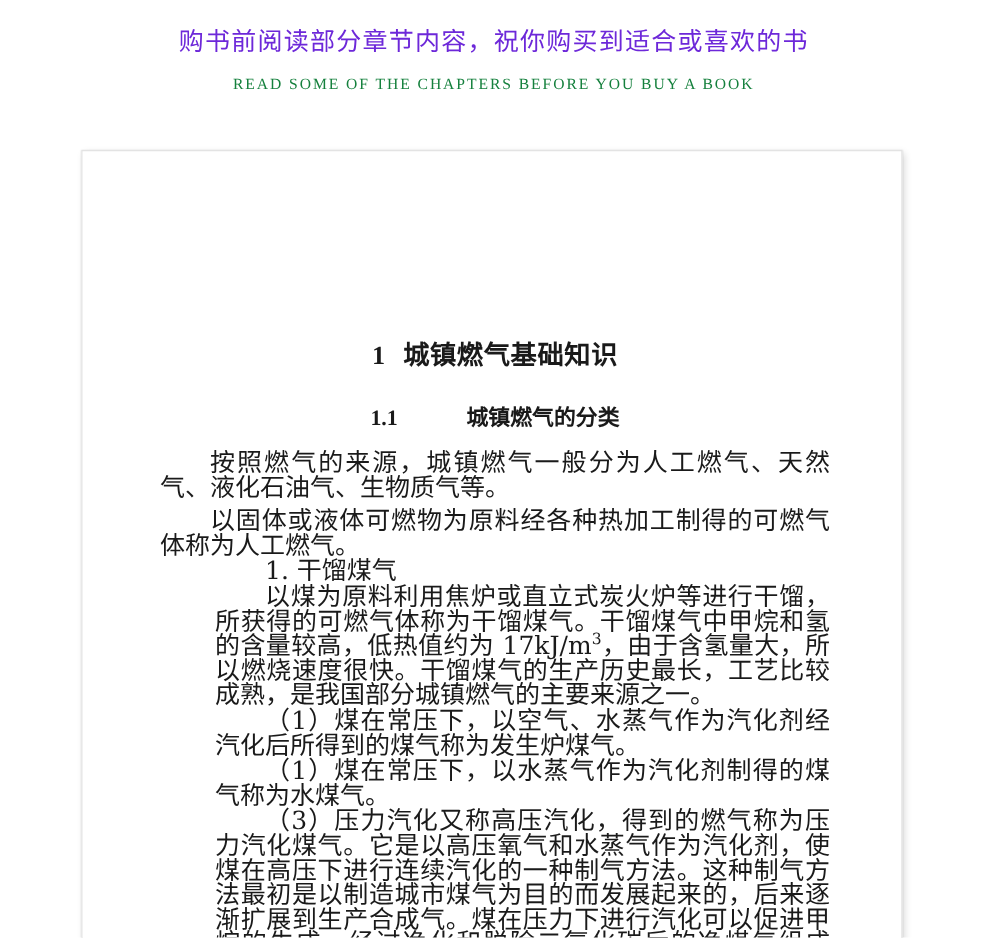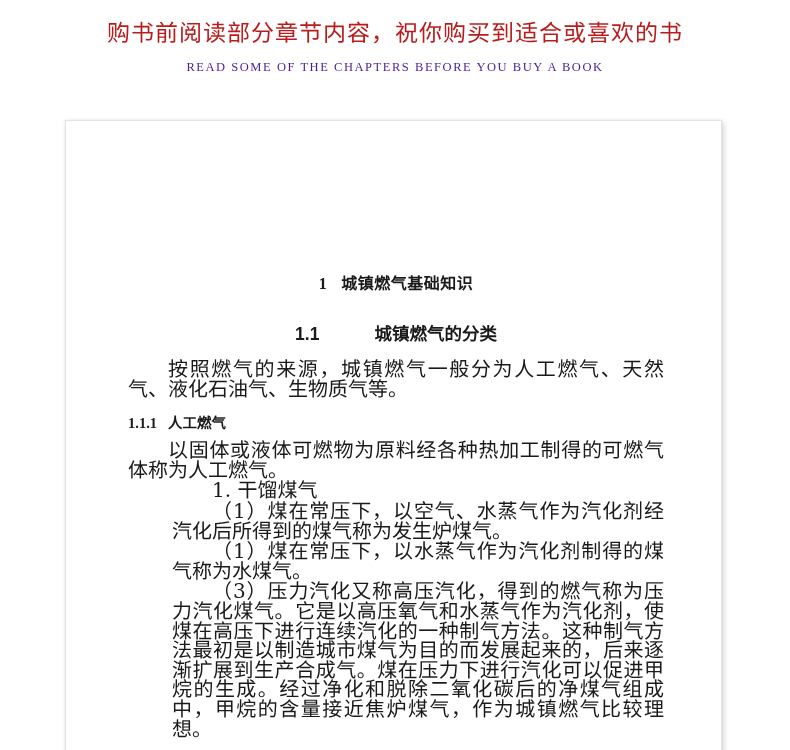--- a/index.html
+++ b/index.html
@@ -19,34 +19,34 @@
 
   
   .banner {
     width: 790px;
     padding-top: 14px;
     text-align: center;
     background: #ffffff;
   }
   .banner-title {
     font-family: "DejaVu Sans", "Liberation Sans", sans-serif;
-    font-size: 23px;
+    font-size: 20px;
     line-height: 38px;
-    color: #b91c1c;
+    color: #6d28d9;
     font-weight: 400;
     letter-spacing: 1px;
     white-space: nowrap;
   }
   .banner-subtitle {
     margin-top: 7px;
     font-family: "Liberation Serif", "DejaVu Serif", serif;
     font-size: 12.5px;
     line-height: 16px;
     letter-spacing: 1.55px;
-    color: #4c1d95;
+    color: #15803d;
     white-space: nowrap;
   }
 
   
   .page-sheet {
     position: absolute;
     left: 65px;
     top: 120px;
     width: 657px;
     height: 640px;
@@ -60,21 +60,21 @@
     position: absolute;
     left: 62px;
     top: 0;
     width: 536px;
   }
 
   
   .chapter-title {
     margin: 0;
     padding-top: 148px;
-    font-size: 16px;
+    font-size: 21px;
     line-height: 30px;
     font-weight: bold;
     text-align: center;
     letter-spacing: 0.5px;
   }
   .chapter-title .num {
     font-family: "Liberation Serif", "DejaVu Serif", serif;
     margin-right: 14px;
   }
   .chapter-title .txt {
@@ -83,21 +83,21 @@
 
   .section-title {
     margin: 0;
     padding-top: 22px;
     font-size: 17.5px;
     line-height: 26px;
     font-weight: bold;
     text-align: center;
   }
   .section-title .num {
-    font-family: Liberation Sans, sans-serif;
+    font-family: Liberation Serif, serif;
     margin-right: 12px;
   }
   .section-title .txt {
     font-family: "DejaVu Sans", "Liberation Sans", sans-serif;
     margin-left: 43px;
   }
 
   .subsection-title {
     margin: 0;
     padding-top: 13px;
@@ -148,28 +148,26 @@
     <h1 class="chapter-title">
       <span class="num">1</span><span class="txt">城镇燃气基础知识</span>
     </h1>
 
     <h2 class="section-title">
       <span class="num">1.1</span><span class="txt">城镇燃气的分类</span>
     </h2>
 
     <p class="body-text indent2 lead">按照燃气的来源，城镇燃气一般分为人工燃气、天然气、液化石油气、生物质气等。</p>
 
-    <h3 class="subsection-title">
-      <span class="num">1.1.1</span><span class="txt">人工燃气</span>
-    </h3>
 
     <p class="body-text indent2 after-head">以固体或液体可燃物为原料经各种热加工制得的可燃气体称为人工燃气。</p>
 
     <p class="body-text indent2 tight">1. 干馏煤气</p>
 
+    <p class="body-text indent2 tight"><span>以煤为原料利用焦炉或直立式炭火炉等进行干馏，所获得的可燃气体称为干馏煤气。干馏煤气中甲烷和氢的含量较高，低热值约为 17kJ/m</span><sup>3</sup><span>，由于含氢量大，所以燃烧速度很快。干馏煤气的生产历史最长，工艺比较成熟，是我国部分城镇燃气的主要来源之一。</span></p>
 
 
 
     <p class="body-text indent2 tight">（1）煤在常压下，以空气、水蒸气作为汽化剂经汽化后所得到的煤气称为发生炉煤气。</p>
 
     <p class="body-text indent2 tight">（1）煤在常压下，以水蒸气作为汽化剂制得的煤气称为水煤气。</p>
 
     <p class="body-text indent2 tight">（3）压力汽化又称高压汽化，得到的燃气称为压力汽化煤气。它是以高压氧气和水蒸气作为汽化剂，使煤在高压下进行连续汽化的一种制气方法。这种制气方法最初是以制造城市煤气为目的而发展起来的，后来逐渐扩展到生产合成气。煤在压力下进行汽化可以促进甲烷的生成。经过净化和脱除二氧化碳后的净煤气组成中，甲烷的含量接近焦炉煤气，作为城镇燃气比较理想。</p>
 
   </div>

